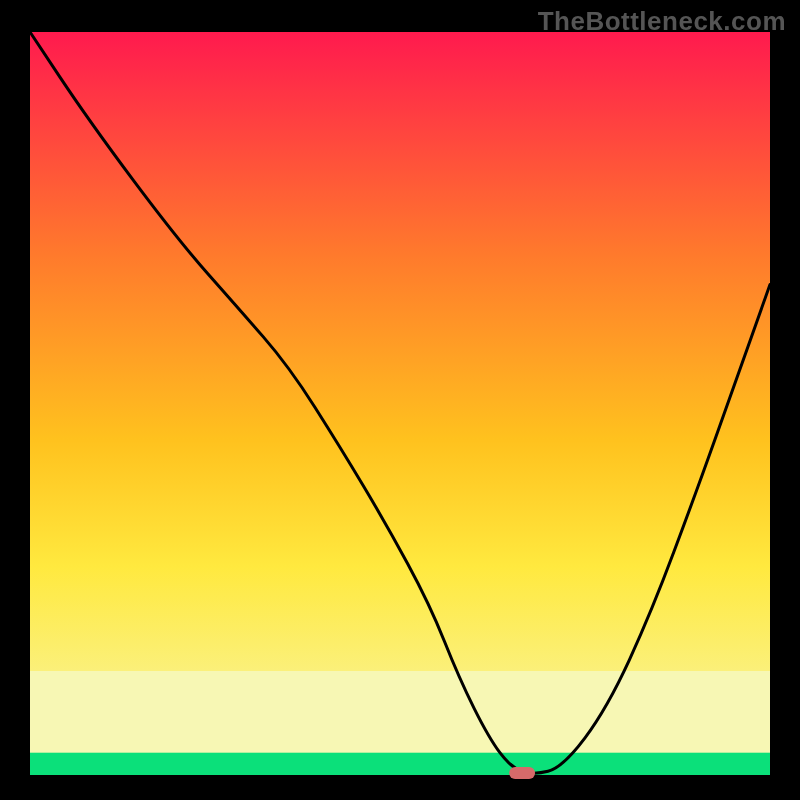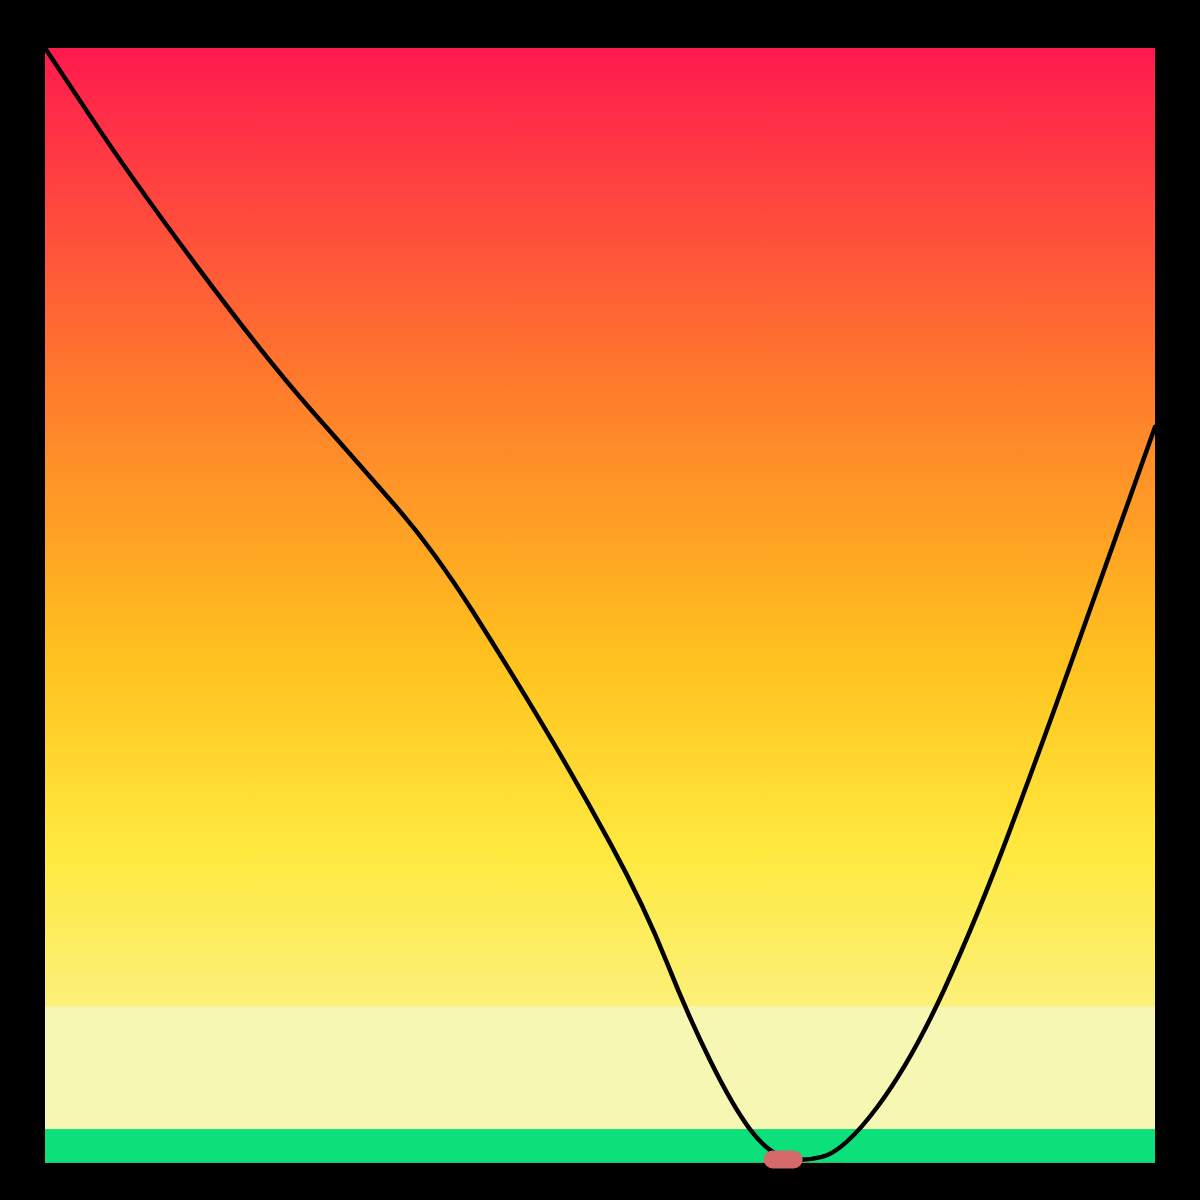--- a/index.html
+++ b/index.html
@@ -51,13 +51,14 @@
 
     <rect id="pale-band" x="30" y="670.98" width="740" height="81.73000000000002" fill="#f7f7b4"></rect>
 
     <rect id="green-band" x="30" y="752.71" width="740" height="22.289999999999964" fill="#0be07a"></rect>
 
     <path id="curve-path" fill="none" stroke="#000000" stroke-width="3" stroke-linejoin="round" stroke-linecap="round" d="M 30 32 Q 30 32 59.6 76.58 Q 89.2 121.16 133.6 180.60000000000002 Q 178 240.04000000000002 207.60000000000002 273.475 Q 237.20000000000002 306.91 263.1 336.63 Q 289 366.34999999999997 314.9 407.21500000000003 Q 340.8 448.08000000000004 363 485.22999999999996 Q 385.2 522.3799999999999 407.4 563.2449999999999 Q 429.6 604.11 444.4 641.26 Q 459.2 678.41 474 708.13 Q 488.8 737.85 499.9 752.71 Q 511 767.57 522.1 771.2850000000001 Q 533.2 775 548 771.2850000000001 Q 562.8 767.57 585 737.85 Q 607.2 708.13 629.4000000000001 659.835 Q 651.6 611.54 673.8 552.1 Q 696 492.66 714.5 440.65 Q 733 388.64 751.5 336.63 T 770 284.62"></path>
 
     <rect id="trough-marker" rx="6" ry="6" width="26" height="12" fill="#d66a6a" x="509.1" y="767"></rect>
   </svg>
 
+  <div class="watermark">TheBottleneck.com</div>
 </div>
 
 </body></html>

